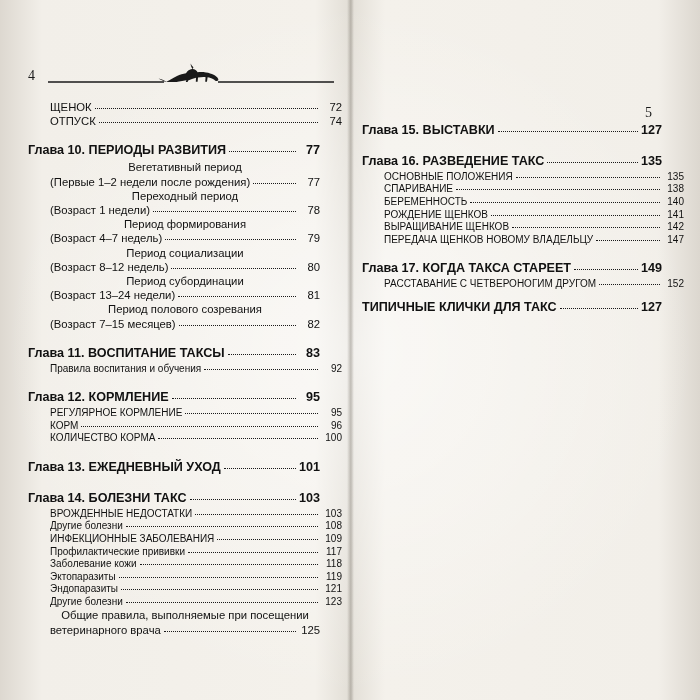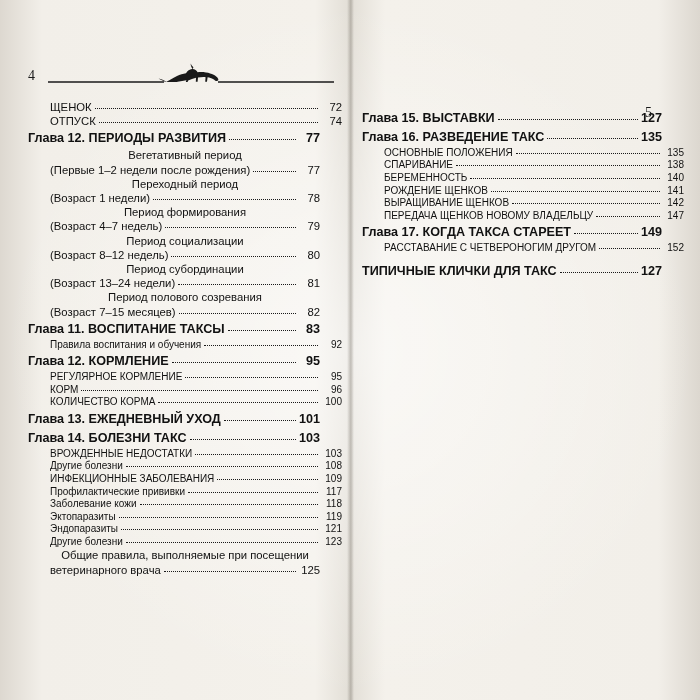--- a/index.html
+++ b/index.html
@@ -108,21 +108,21 @@
   }
   .entry .pg {
     flex: 0 0 auto;
     text-align: right;
     min-width: 22px;
     font-variant-numeric: tabular-nums;
   }
   .lvl-chapter {
     font-weight: bold;
     font-size: 12.6px;
-    margin-top: 3px;
+    margin-top: 15px;
     margin-bottom: 1px;
   }
   .lvl-chapter .pg { font-weight: bold; }
   .lvl-1 {
     margin-left: 22px;
     font-size: 10px;
   }
   .lvl-0 {
     margin-left: 22px;
     font-size: 11.3px;
@@ -191,21 +191,21 @@
         <span class="dots"></span>
         <span class="pg">72</span>
       </div>
       <div class="entry lvl-0">
         <span class="txt">ОТПУСК</span>
         <span class="dots"></span>
         <span class="pg">74</span>
       </div>
 
       <div class="entry lvl-chapter">
-        <span class="txt">Глава 12. ПЕРИОДЫ РАЗВИТИЯ</span>
+        <span class="txt">Глава 10. ПЕРИОДЫ РАЗВИТИЯ</span>
         <span class="dots"></span>
         <span class="pg">77</span>
       </div>
 
       <div class="entry-wrap">
         <div class="line1">Вегетативный период</div>
         <div class="line2">
           <span class="txt">(Первые 1–2 недели после рождения)</span>
           <span class="dots"></span>
           <span class="pg">77</span>

